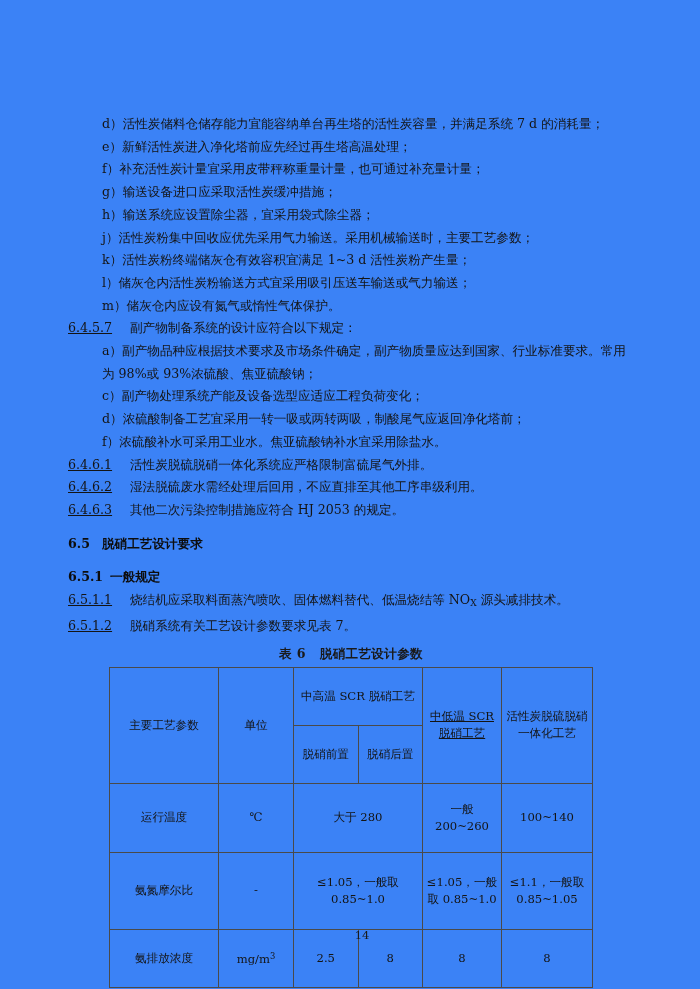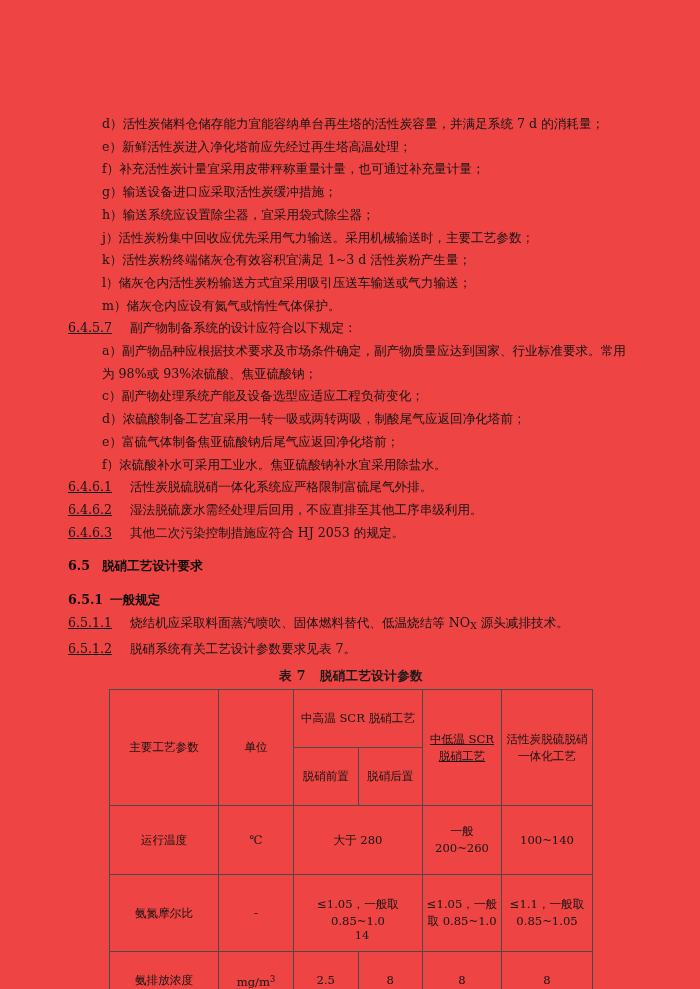--- a/index.html
+++ b/index.html
@@ -13,21 +13,21 @@
     font-family: "DejaVu Serif", "Liberation Serif", serif;
     color: #1a1a1a;
     overflow: hidden;
     position: relative;
   }
   .page {
     position: absolute;
     left: 0; top: 0;
     width: 700px;
     height: 989px;
-    background: #ef4444;
+    background: #3b82f6;
   }
   .content {
     position: absolute;
     left: 68px;
     top: 113px;
     width: 566px;
   }
 
   
   .line {
@@ -139,21 +139,20 @@
       <span class="num wide">6.4.5.7</span><span>副产物制备系统的设计应符合以下规定：</span>
     </div>
 
     <div class="line item wrap">
       <span>a）副产物品种应根据技术要求及市场条件确定，副产物质量应达到国家、行业标准要求。常用为</span>
       <span class="cont">98%或 93%浓硫酸、焦亚硫酸钠；</span>
     </div>
 
     <div class="line item">c）副产物处理系统产能及设备选型应适应工程负荷变化；</div>
     <div class="line item">d）浓硫酸制备工艺宜采用一转一吸或两转两吸，制酸尾气应返回净化塔前；</div>
-    <div class="line item">e）富硫气体制备焦亚硫酸钠后尾气应返回净化塔前；</div>
     <div class="line item">f）浓硫酸补水可采用工业水。焦亚硫酸钠补水宜采用除盐水。</div>
 
 
     <div class="line clause">
       <span class="num wide">6.4.6.1</span><span>活性炭脱硫脱硝一体化系统应严格限制富硫尾气外排。</span>
     </div>
     <div class="line clause">
       <span class="num wide">6.4.6.2</span><span>湿法脱硫废水需经处理后回用，不应直排至其他工序串级利用。</span>
     </div>
     <div class="line clause">
@@ -176,21 +175,21 @@
       <span class="num wide">6.5.1.1</span><span>烧结机应采取料面蒸汽喷吹、固体燃料替代、低温烧结等 NO</span><sub>X</sub><span> 源头减排技术。</span>
     </div>
 
     <div class="line clause">
       <span class="num wide">6.5.1.2</span><span>脱硝系统有关工艺设计参数要求见表 7。</span>
     </div>
 
     <div class="sp-sm"></div>
 
     <div class="tbl-title">
-      <span>表 7</span>&nbsp;&nbsp;&nbsp;<span>脱硝工艺设计参数</span>
+      <span>表 6</span>&nbsp;&nbsp;&nbsp;<span>脱硝工艺设计参数</span>
     </div>
 
     <table class="param">
       <tbody>
         <tr class="hrow1">
           <td class="c0" rowspan="2">主要工艺参数</td>
           <td class="c1" rowspan="2">单位</td>
           <td colspan="2">中高温 SCR 脱硝工艺</td>
           <td class="c3" rowspan="2">中低温 SCR 脱硝工艺</td>
           <td class="c4" rowspan="2">

